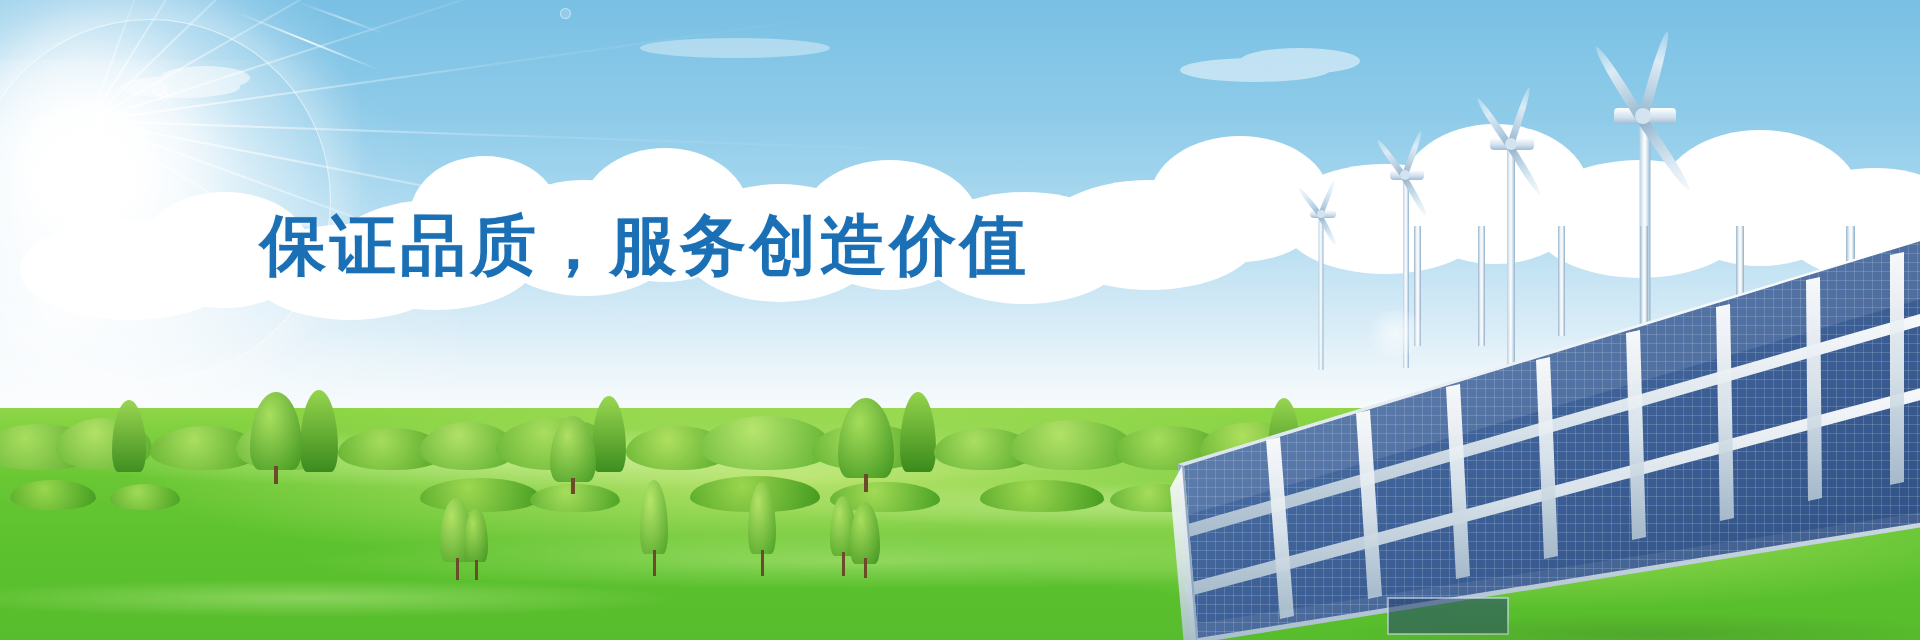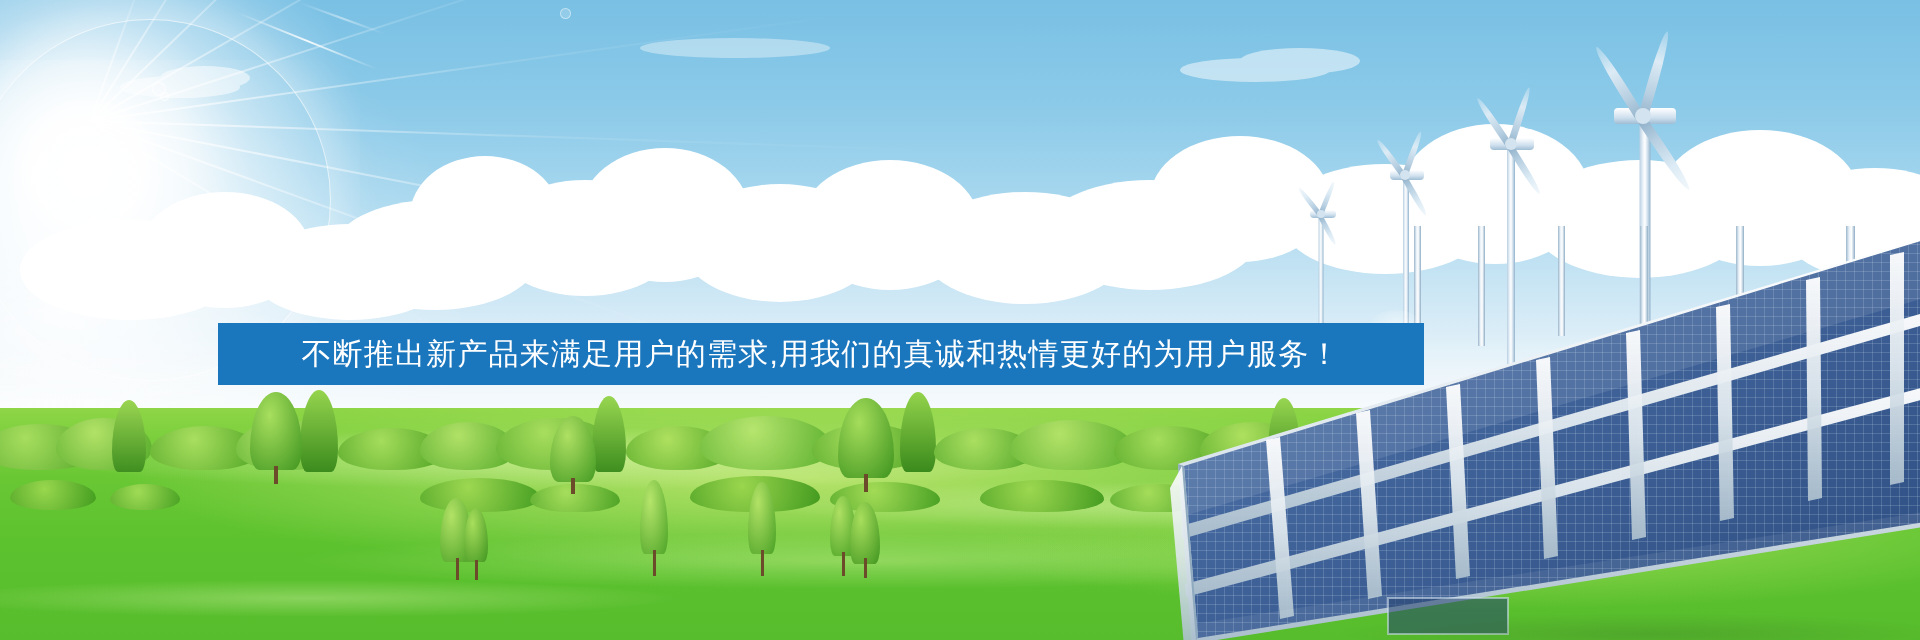--- a/index.html
+++ b/index.html
@@ -392,18 +392,16 @@
       <g>
         <rect x="218" y="372" width="120" height="36" fill="#22406e" opacity=".55"></rect>
         <path d="M218 372 L338 372 L338 408 L218 408 Z" fill="none" stroke="#cfe0ee" stroke-width="2" opacity=".6"></path>
       </g>
     </svg>
 
     
     <div class="sunspot" style="left:196px;top:84px;width:60px;height:46px;"></div>
   </div>
 
-
-  <div class="subbar">
-    <span>不断推出新产品来满足用户的需求,用我们的真诚和热情更好的为用户服务！</span>
-  </div>
+  <h1 class="headline">保证品质，服务创造价值</h1>
+
 
 </div>
 
 </body></html>

